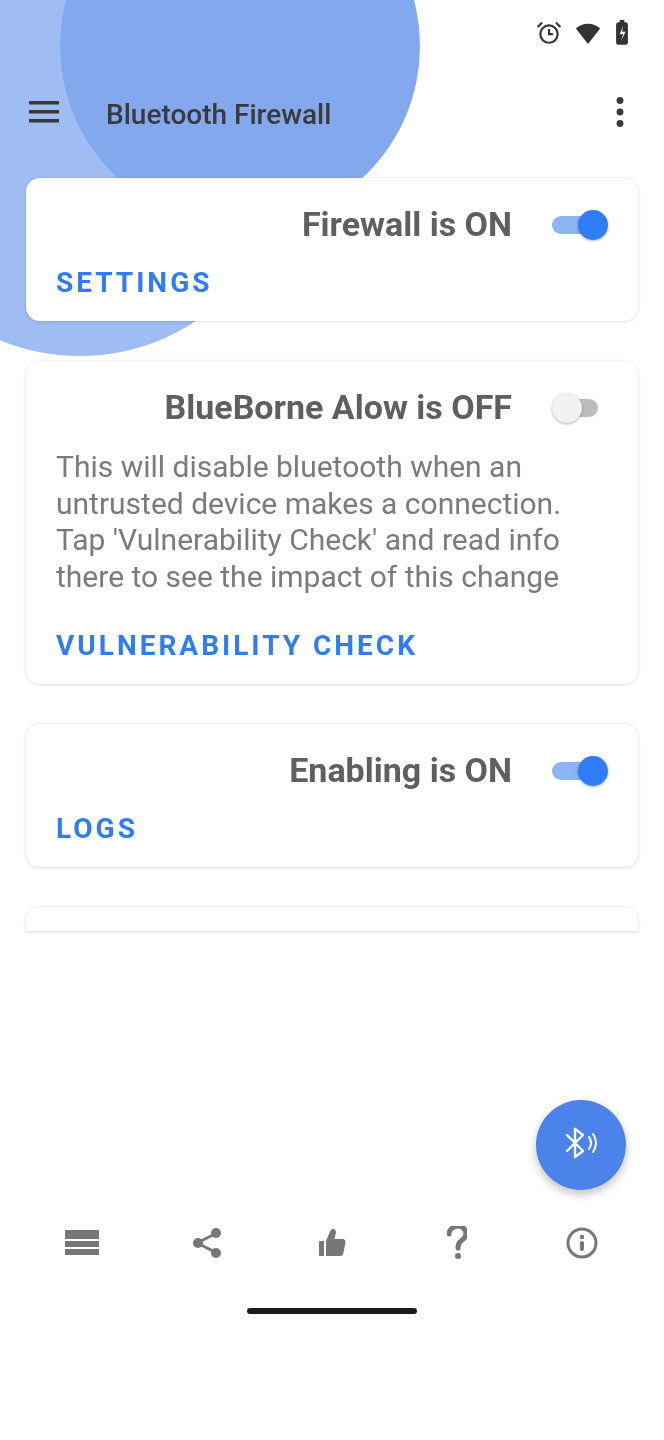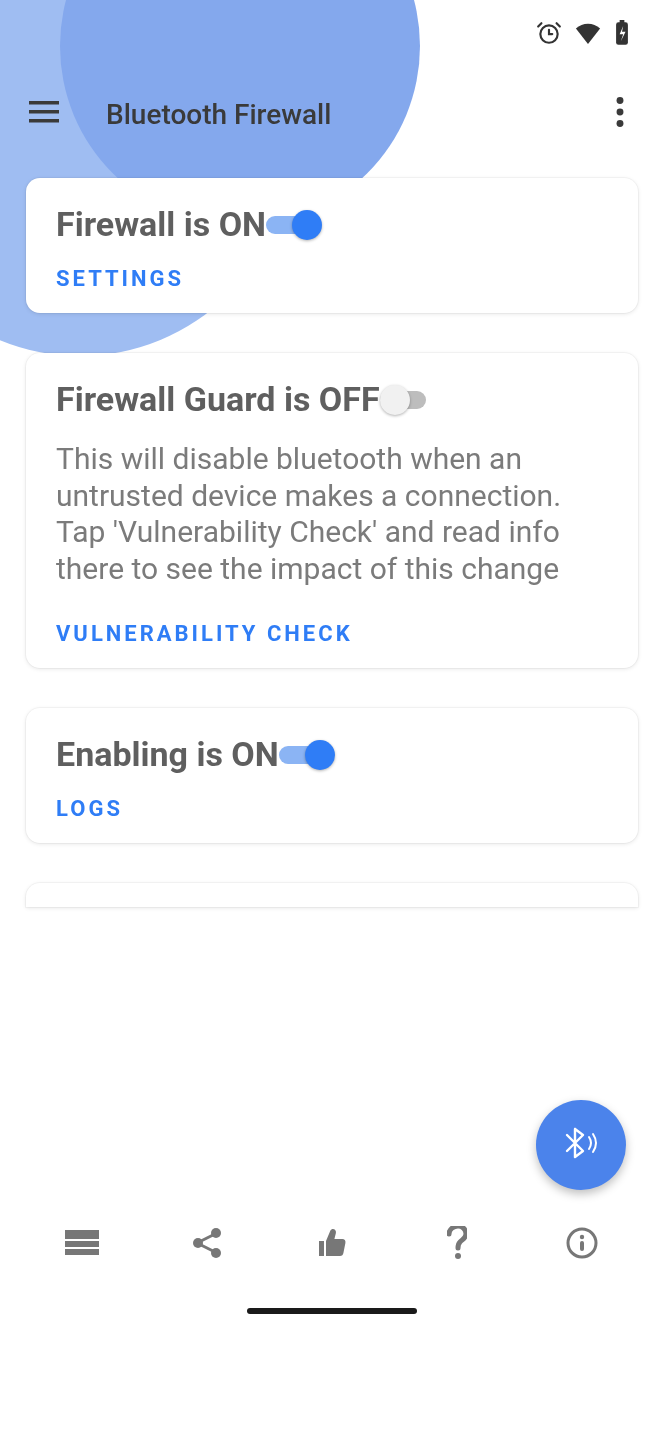--- a/index.html
+++ b/index.html
@@ -18,24 +18,24 @@
     
     .app-area { position:relative; height:1258px; }
     .app-bar { position:relative; z-index:2; height:96px; display:flex; align-items:center; padding:0 20px; }
     .menu-btn { width:48px; height:48px; display:flex; align-items:center; justify-content:center; }
     .app-title { font-size:28px; font-weight:500; color:#3a3a3a; margin-left:38px; flex:1; }
     .more-btn { width:48px; height:48px; display:flex; align-items:center; justify-content:center; }
 
     
     .content { position:relative; z-index:2; padding:16px 26px 0 26px; }
     .card { background:#ffffff; border-radius:14px; padding:26px 30px 22px 30px; margin-bottom:40px; box-shadow:0 1px 4px rgba(0,0,0,0.10), 0 0 0 1px rgba(0,0,0,0.03); }
-    .card-head { display:flex; align-items:center; justify-content:flex-start; margin-bottom:22px; }
+    .card-head { display:flex; align-items:center; justify-content:flex-end; margin-bottom:22px;gap:40px; }
     .card-title { font-size:34px; font-weight:700; color:#5f5f5f; }
     .card-desc { font-size:30px; line-height:1.22; color:#7b7b7b; margin-bottom:34px; }
-    .card-action { font-size:22px; font-weight:700; letter-spacing:3px; color:#2f7df6; text-transform:uppercase; }
+    .card-action { font-size:28px; font-weight:700; letter-spacing:3px; color:#2f7df6; text-transform:uppercase; }
 
     
     .switch { position:relative; width:56px; height:32px; }
     .switch .track { position:absolute; left:0; top:8px; width:46px; height:18px; border-radius:10px; }
     .switch .thumb { position:absolute; top:2px; width:30px; height:30px; border-radius:50%; box-shadow:0 1px 3px rgba(0,0,0,0.3); }
     .switch.on .track { background:#8bb4f4; }
     .switch.on .thumb { left:26px; background:#2f7df6; }
     .switch.off .track { background:#bdbdbd; }
     .switch.off .thumb { left:0px; background:#f1f1f1; }
 
@@ -130,21 +130,21 @@
         <div class="switch on">
           <div class="track"></div>
             <div class="thumb"></div>
         </div>
       </div>
       <div class="card-action">SETTINGS</div>
     </div>
 
     <div class="card">
       <div class="card-head">
-        <div class="card-title">Firewall Guard is OFF</div>
+        <div class="card-title">BlueBorne Alow is OFF</div>
         <div class="switch off">
           <div class="track"></div>
             <div class="thumb"></div>
         </div>
       </div>
       <div class="card-desc">This will disable bluetooth when an untrusted device makes a connection. Tap 'Vulnerability Check' and read info there to see the impact of this change</div>
       <div class="card-action">VULNERABILITY CHECK</div>
     </div>
 
     <div class="card" style="margin-bottom:40px;">

